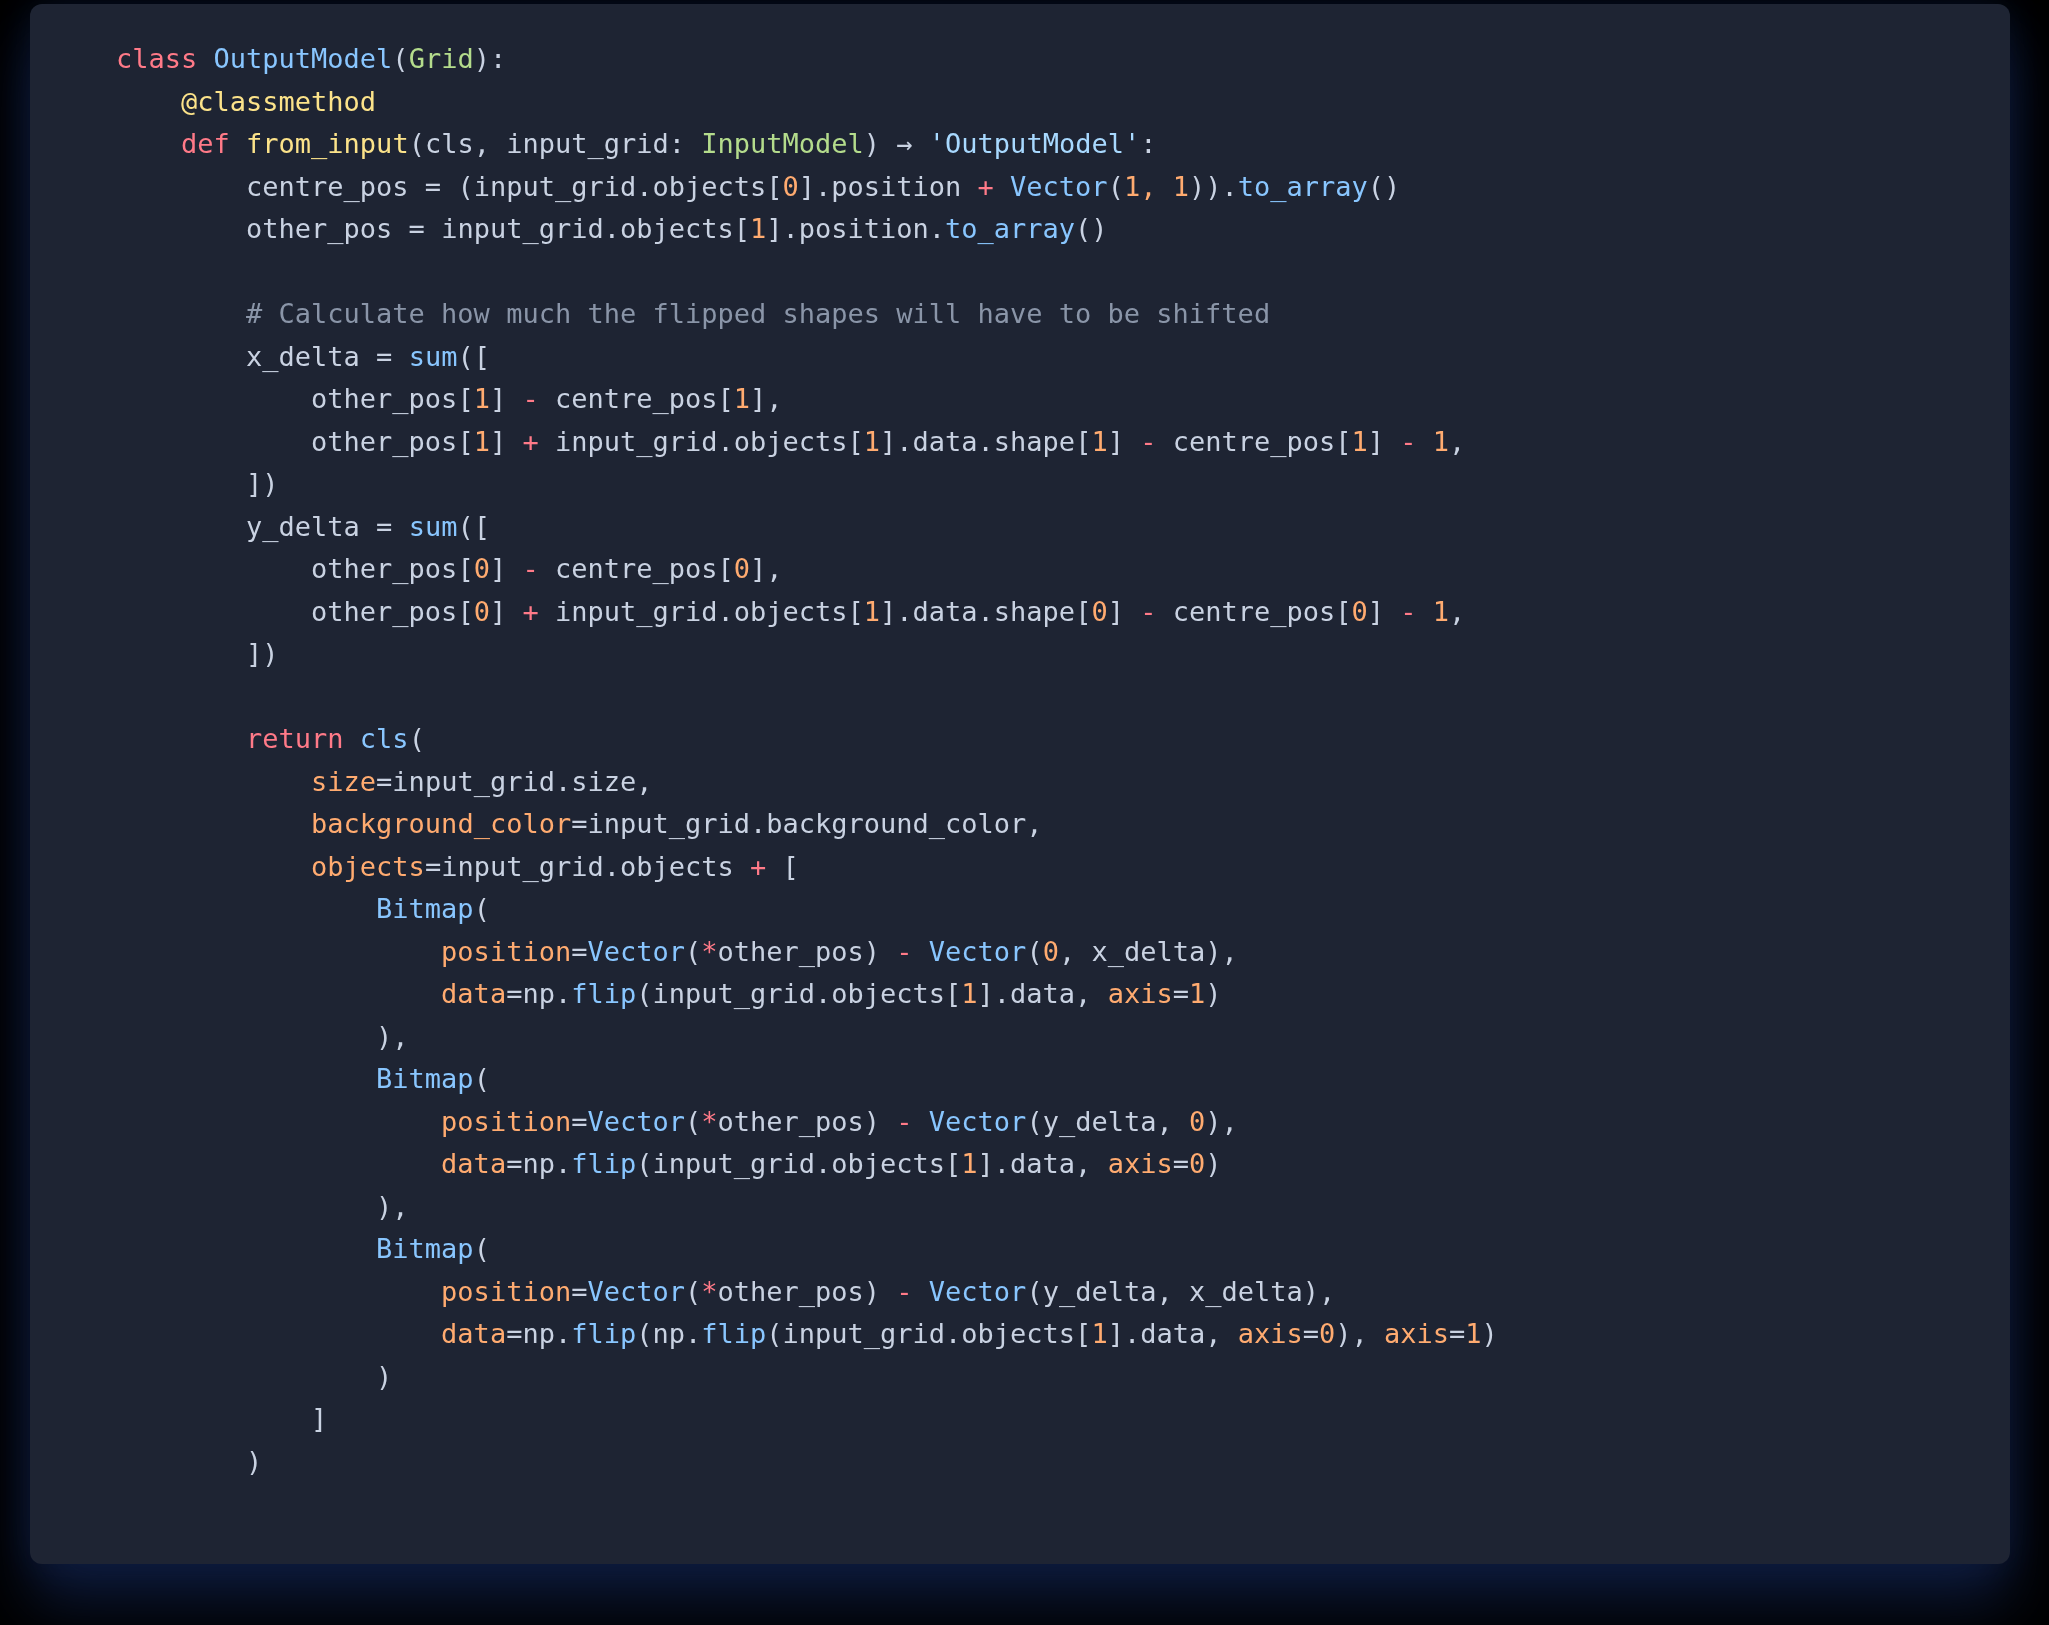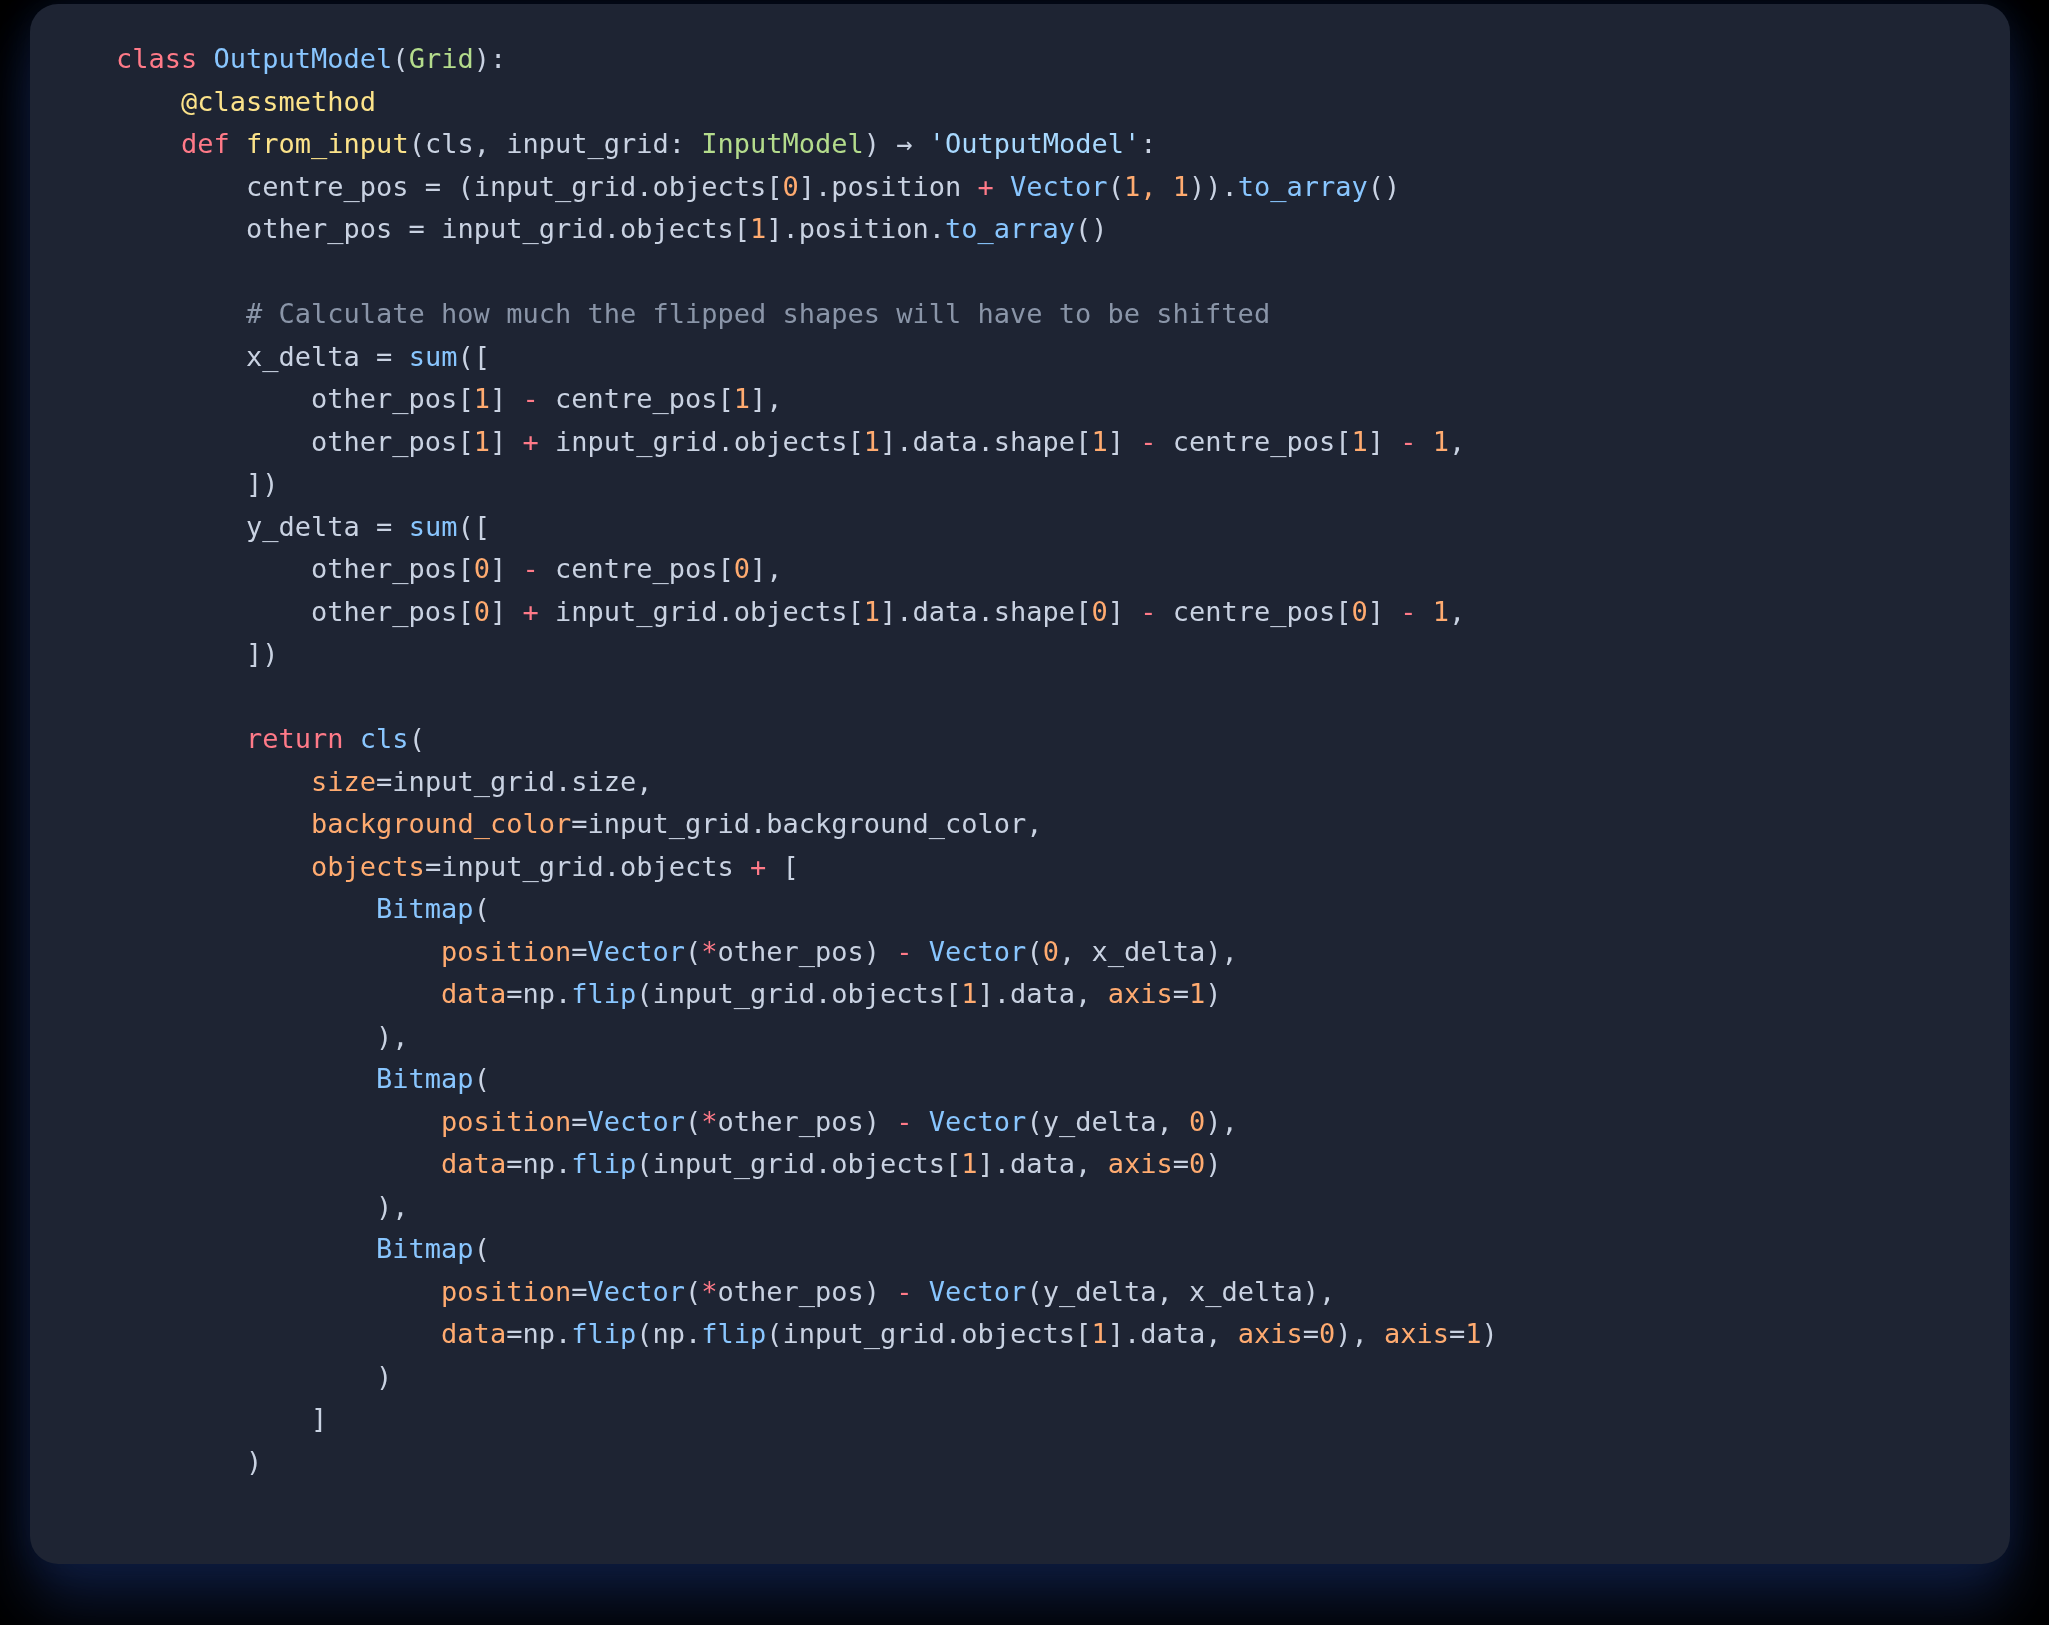--- a/index.html
+++ b/index.html
@@ -10,21 +10,21 @@
     height: 1625px;
     overflow: hidden;
   }
   .frame {
     position: absolute;
     left: 30px;
     top: 4px;
     width: 1980px;
     height: 1560px;
     background: #1e2433;
-    border-radius: 28px;
+    border-radius: 12px;
     box-shadow: 0 40px 60px rgba(20,40,90,0.6), 0 0 40px rgba(20,40,90,0.4);
     padding: 34px 50px 40px 86px;
     box-sizing: border-box;
   }
   pre.code {
     margin: 0;
     font-family: "Menlo","Consolas","DejaVu Sans Mono",monospace;
     font-size: 27px;
     line-height: 42.5px;
     white-space: pre;

